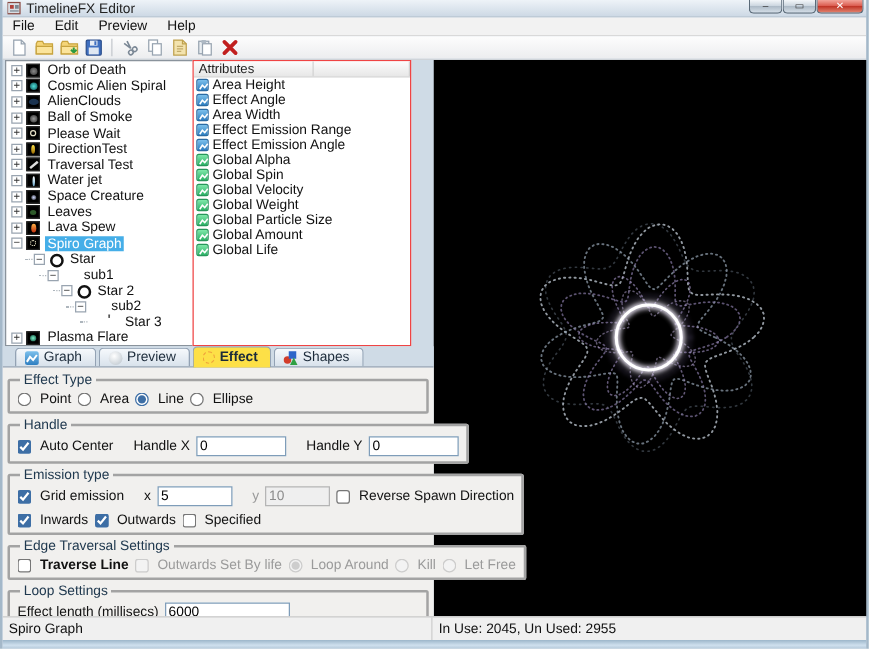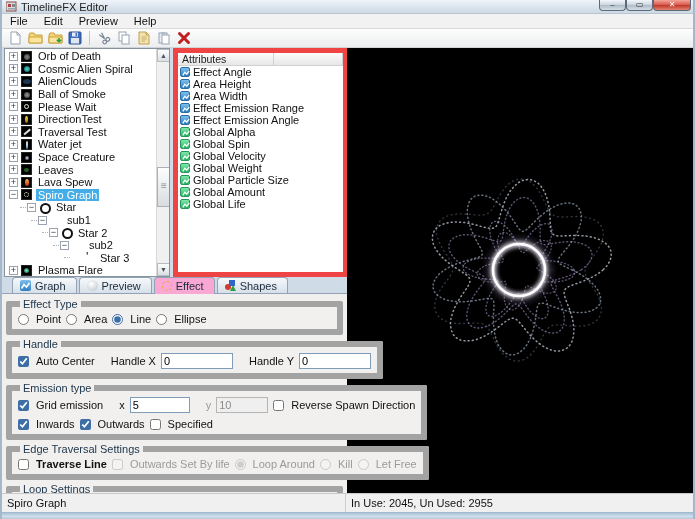--- a/index.html
+++ b/index.html
@@ -52,54 +52,54 @@
   .tree-row.selected .tree-label { background:#45aee8; color:#fff; }
 
   .scrollbar { position:absolute; right:0; top:0; width:13px; height:100%; background:#f0f0f0; border-left:1px solid #d8d8d8; }
   .sb-btn { position:absolute; left:0; width:13px; height:13px; background:linear-gradient(#fcfcfc,#dcdfe3);
             border:1px solid #b6bcc3; font-size:7px; color:#4a5562; text-align:center; line-height:11px; }
   .sb-btn.up { top:0; } .sb-btn.down { bottom:0; }
   .sb-thumb { position:absolute; left:0; top:118px; width:13px; height:40px;
               background:linear-gradient(#fdfdfd,#d8dce0); border:1px solid #aab1b9; }
   .sb-thumb::after { content:"≡"; position:absolute; left:3px; top:12px; font-size:10px; color:#8a929b; }
 
-  .attr-panel { position:absolute; left:171px; top:48px; width:175px; height:229px; background:#fff;
-                border:5px solid #ef4444; overflow:hidden; }
+  .attr-panel { position:absolute; left:152px; top:48px; width:175px; height:229px; background:#fff;
+                border:1px solid #ef4444; overflow:hidden; }
   .attr-header { display:flex; height:13px; background:linear-gradient(#fcfcfc,#e7e7e7);
                  border-bottom:1px solid #d2d2d2; }
   .attr-hcell { padding:0 4px; border-right:1px solid #d2d2d2; font-size:10.5px; color:#222; }
   .attr-hcell.c1 { width:96px; } .attr-hcell.c2 { flex:1; }
   .attr-row { height:12px; display:flex; align-items:center; padding-left:2px; white-space:nowrap; }
   .attr-icon { width:10px; height:10px; border-radius:2px; margin-right:3px; flex:0 0 10px; }
   .attr-icon.blue { background:linear-gradient(#7cc0ec,#2f7fc1); border:1px solid #2a6ba3; }
   .attr-icon.green { background:linear-gradient(#7fe8a9,#2cb266); border:1px solid #27965a; }
   .attr-icon svg { display:block; }
 
   .preview { position:absolute; left:345px; top:48px; width:348px; height:445px; background:#000; }
 
   
-  .tabbar { position:absolute; left:0; top:277px; width:345px; height:17px; display:flex; align-items:flex-start;
+  .tabbar { position:absolute; left:0; top:277px; width:345px; height:17px; display:flex; align-items:center;
             padding-left:10px; background:#cfdbe6; }
   .tab { height:16px; display:flex; align-items:center; gap:4px; padding:0 10px 0 7px; margin-right:2px;
          border:1px solid #93a2b4; border-bottom:none; border-radius:4px 4px 0 0;
          background:linear-gradient(#f6f9fc,#d6e0ea); font-size:11px; color:#1c2b3a; position:relative; }
-  .tab.active { background:#f9a8d4; font-weight:normal; height:17px; z-index:2; }
+  .tab.active { background:#fde047; font-weight:bold; height:17px; z-index:2; }
   .tab-icon { width:11px; height:11px; display:inline-block; position:relative; }
   .tab-icon.graph { background:linear-gradient(#7cc0ec,#2f7fc1); border-radius:2px; }
   .tab-icon.particle { background:radial-gradient(circle at 40% 35%, #ffffff, #cdd4da 70%, #b3bcc4); border-radius:50%; }
   .tab-icon.effect { border:1.5px dashed #f0a43c; border-radius:50%; width:10px; height:10px; }
   .tab-icon.shapes .s1 { position:absolute; left:0; top:4px; width:6px; height:6px; background:#d23c2a; border-radius:50%; }
   .tab-icon.shapes .s2 { position:absolute; left:4px; top:0; width:6px; height:6px; background:#2e66c9; }
   .tab-icon.shapes .s3 { position:absolute; left:5px; top:5px; width:0; height:0;
                          border-left:3px solid transparent; border-right:3px solid transparent; border-bottom:6px solid #2fa043; }
 
   
   .effect-panel { position:absolute; left:0; top:293px; width:345px; height:200px; background:#f1f0ee;
                   border-top:1px solid #93a2b4; padding:1px 4px; }
-  fieldset { border:6px solid #a3a3a3; border-radius:2px; margin-top:3px; padding:3px 6px 4px 6px; background:#f1f0ee; }
+  fieldset { border:2px solid #a3a3a3; border-radius:2px; margin-top:3px; padding:3px 6px 4px 6px; background:#f1f0ee; }
   legend { font-size:11px; color:#20394f; padding:0 3px; margin-left:2px; }
   .ctl-row { display:flex; align-items:center; gap:5px; white-space:nowrap; }
   .ctl-row + .ctl-row { margin-top:5px; }
   input[type="checkbox"], input[type="radio"] { width:11px; height:11px; margin:0 2px 0 0; accent-color:#3d6ea5; }
   .txt { height:16px; border:1px solid #7f9db9; font-size:11px; font-family:"Liberation Sans",sans-serif; padding:0 2px; background:#fff; }
   .txt:disabled { background:#efefef; color:#8b8b8b; border-color:#b5b5b5; }
   .lbl { color:#111; }
   .lbl.gray { color:#9a9a9a; }
   .lbl.bold { font-weight:bold; }
   .gap-s { margin-left:11px; } .gap-m { margin-left:14px; }
@@ -364,29 +364,29 @@
       <div class="attr-hcell c1">Attributes</div>
       <div class="attr-hcell c2"></div>
     </div>
     <div id="attr-rows">
         <div class="attr-row">
           <span class="attr-icon blue">
             <svg width="8" height="8" viewBox="0 0 10 10" style="margin:0.5px">
               <polyline points="1,8 3.6,4 6,6.4 9,2.6" fill="none" stroke="#fff" stroke-width="1.6"></polyline>
             </svg>
           </span>
+          <span>Area Height</span>
+        </div>
+        <div class="attr-row">
+          <span class="attr-icon blue">
+            <svg width="8" height="8" viewBox="0 0 10 10" style="margin:0.5px">
+              <polyline points="1,8 3.6,4 6,6.4 9,2.6" fill="none" stroke="#fff" stroke-width="1.6"></polyline>
+            </svg>
+          </span>
           <span>Effect Angle</span>
-        </div>
-        <div class="attr-row">
-          <span class="attr-icon blue">
-            <svg width="8" height="8" viewBox="0 0 10 10" style="margin:0.5px">
-              <polyline points="1,8 3.6,4 6,6.4 9,2.6" fill="none" stroke="#fff" stroke-width="1.6"></polyline>
-            </svg>
-          </span>
-          <span>Area Height</span>
         </div>
         <div class="attr-row">
           <span class="attr-icon blue">
             <svg width="8" height="8" viewBox="0 0 10 10" style="margin:0.5px">
               <polyline points="1,8 3.6,4 6,6.4 9,2.6" fill="none" stroke="#fff" stroke-width="1.6"></polyline>
             </svg>
           </span>
           <span>Area Width</span>
         </div>
         <div class="attr-row">

